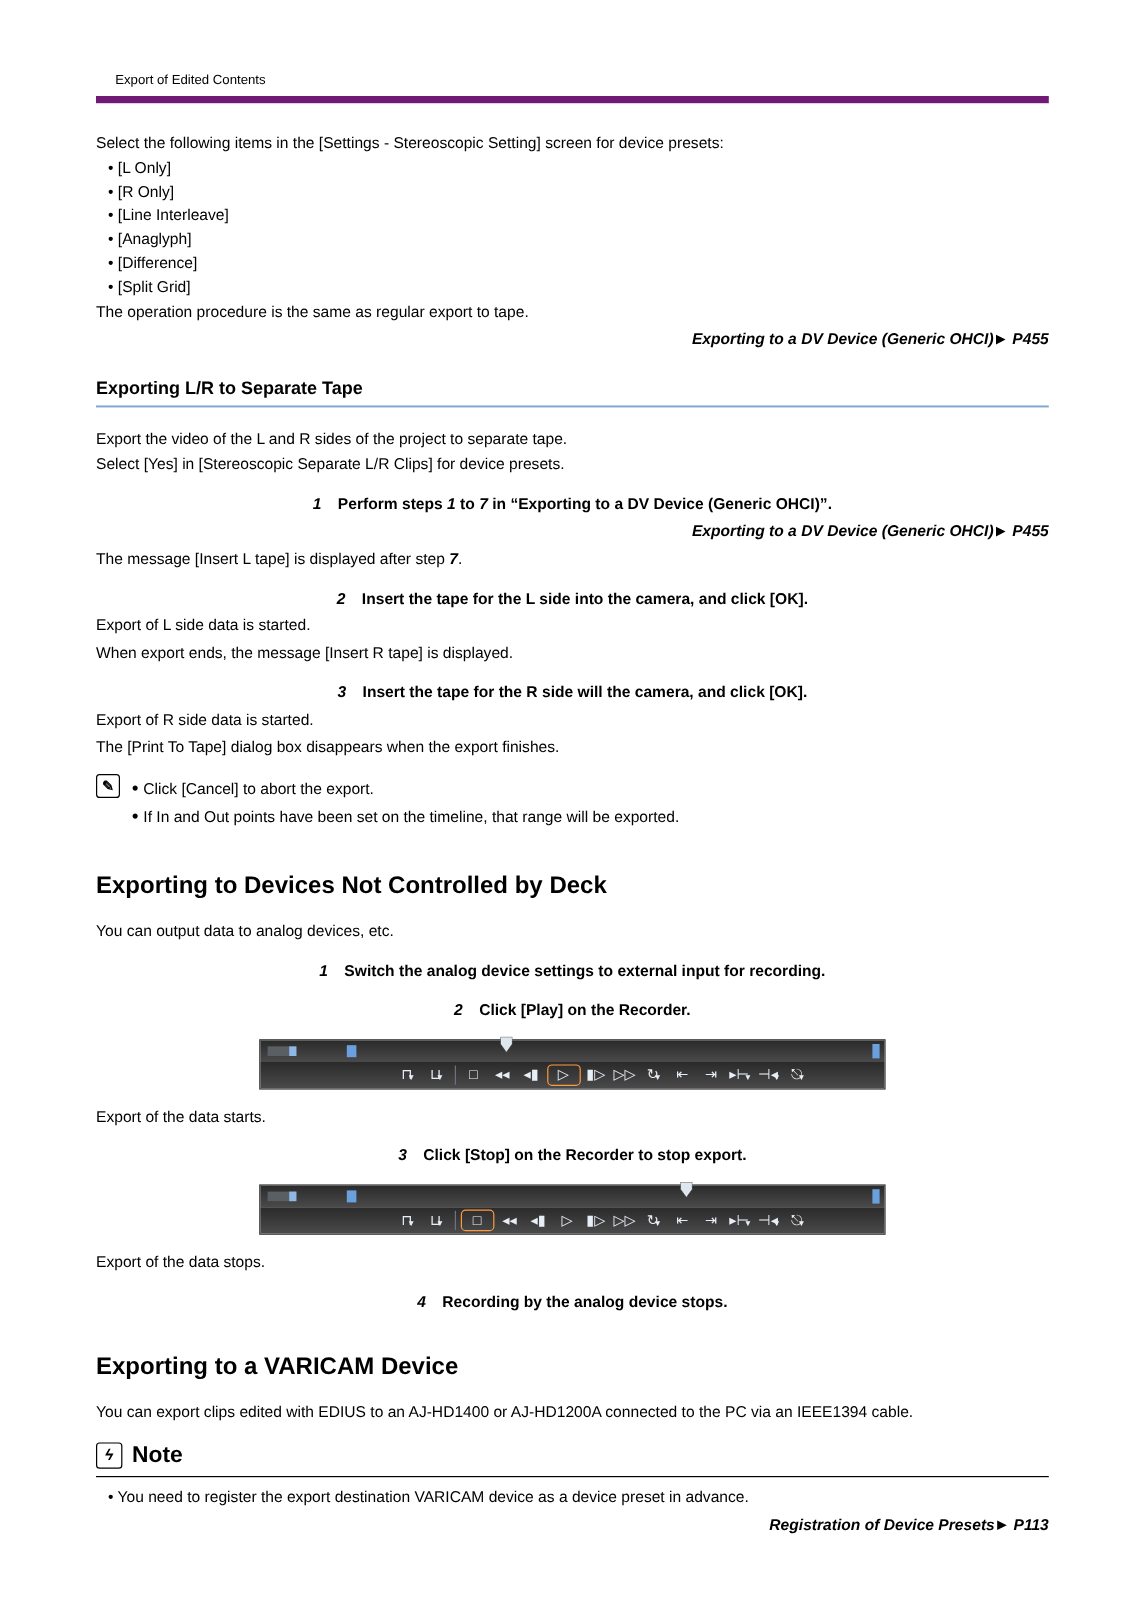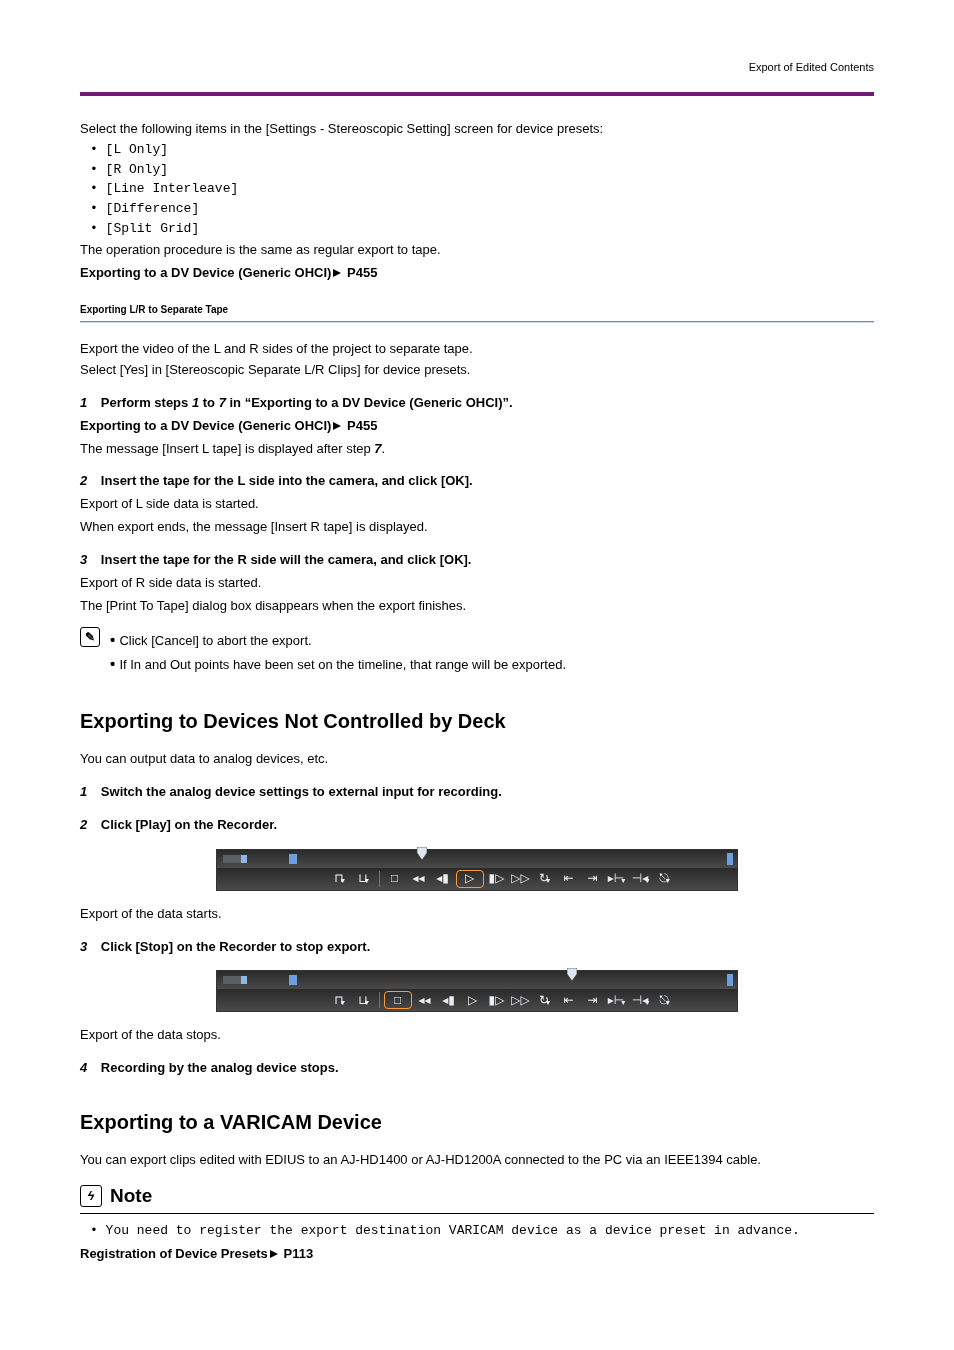--- a/index.html
+++ b/index.html
@@ -6,57 +6,58 @@
     font-family: Arial, Helvetica, sans-serif;
     margin: 0;
     padding: 60px 80px 40px 80px;
     font-size: 13px;
     line-height: 1.45;
     color: #000;
     background: #fff;
   }
   .header-breadcrumb {
     font-size: 11px;
-    border-bottom: 4px solid #701a75;
-    padding-bottom: 16px;
+    border-bottom: 6px solid #701a75;
+    padding-bottom: 4px;
     padding-left: 16px;
     margin-bottom: 24px;
-    text-align: right;
   }
   .para { margin: 2px 0; }
-  .bullet-list { margin: 2px 0 2px 0; padding-left: 10px; font-family: Liberation Mono, monospace; }
+  .bullet-list { margin: 2px 0 2px 0; padding-left: 10px; }
   .bullet-list .bitem::before { content: "•  "; }
   .bitem { margin: 1px 0; }
   .link-ref {
+    font-style: italic;
     font-weight: bold;
     margin: 4px 0 16px 0;
+    text-align: right;
   }
   .link-ref .arrow {
     display: inline-block;
     width: 0; height: 0;
     border-top: 4px solid transparent;
     border-bottom: 4px solid transparent;
     border-left: 8px solid #000;
     margin: 0 2px;
     vertical-align: baseline;
   }
   .h2 {
-    font-size: 10px;
+    font-size: 15px;
     font-weight: bold;
     margin: 20px 0 4px 0;
     padding-bottom: 4px;
     border-bottom: 1px solid #5a8fc7;
     box-shadow: 0 1px 0 #cfd8e6;
   }
   .h1 {
     font-size: 20px;
     font-weight: bold;
     margin: 30px 0 14px 0;
   }
-  .step { margin: 14px 0 2px 0; }
+  .step { margin: 14px 0 2px 0; text-align: center; }
   .step .num { font-weight: bold; font-style: italic; margin-right: 10px; }
   .step .txt { font-weight: bold; }
   .step .lit-num { font-style: italic; }
   .after { margin: 4px 0; }
   .note-icon {
     display: inline-block;
     width: 18px; height: 18px;
     border: 1.6px solid #000;
     border-radius: 3px;
     text-align: center;
@@ -141,20 +142,21 @@
 </head>
 <body>
 
 <div class="header-breadcrumb">Export of Edited Contents</div>
 
 <div class="para">Select the following items in the [Settings - Stereoscopic Setting] screen for device presets:</div>
 <div class="bullet-list">
   <div class="bitem">[L Only]</div>
   <div class="bitem">[R Only]</div>
   <div class="bitem">[Line Interleave]</div>
+  <div class="bitem">[Anaglyph]</div>
   <div class="bitem">[Difference]</div>
   <div class="bitem">[Split Grid]</div>
 </div>
 <div class="para">The operation procedure is the same as regular export to tape.</div>
 <div class="link-ref">
   <span>Exporting to a DV Device (Generic OHCI)</span><span class="arrow"></span> <span>P455</span>
 </div>
 
 <div class="h2">Exporting L/R to Separate Tape</div>
 <div style="height:12px"></div>

